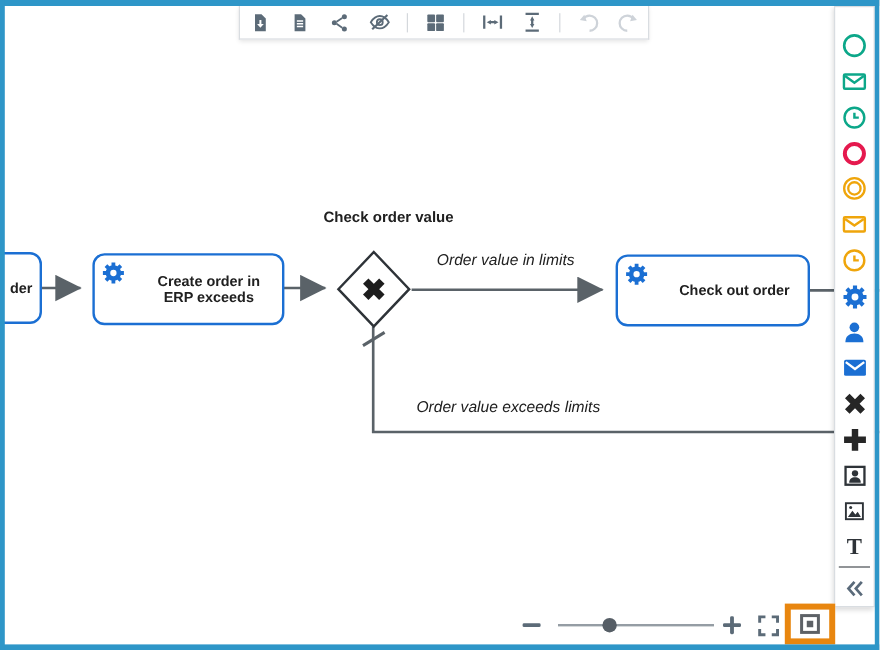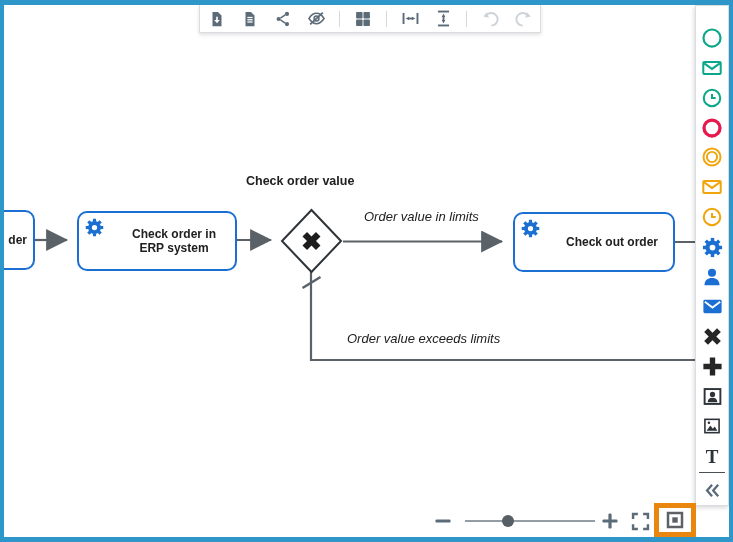--- a/index.html
+++ b/index.html
@@ -27,21 +27,21 @@
   .pal-divider{width:26px;height:0;border-top:1.5px solid #4a4f54;margin:1px 0 2px 0;}
   .pal-text-t{font-family:"Liberation Serif","DejaVu Serif",serif;font-weight:bold;font-size:19px;color:#2e3338;line-height:1;}
 
   
   .task{position:absolute;background:#fff;border:2.5px solid #1b6fd3;border-radius:10px;
         box-sizing:border-box;display:flex;align-items:center;color:#202020;font-weight:bold;
         font-size:12px;line-height:1.18;z-index:6;cursor:pointer;}
   .task .gear{position:absolute;top:4px;left:5px;color:#1b6fd3;}
   .task .tlabel{text-align:center;}
   .gw-label,.edge-label{position:absolute;z-index:6;color:#202020;}
-  .gw-label{font-weight:bold;font-size:12.5px;text-align:left;}
+  .gw-label{font-weight:bold;font-size:12.5px;text-align:right;}
   .edge-label{font-style:italic;font-size:13px;}
   .gateway{position:absolute;left:279px;top:208px;width:65px;height:66px;z-index:6;cursor:pointer;}
   svg.connectors{position:absolute;left:0;top:0;z-index:4;}
 
   
   .zc-btn{position:absolute;display:flex;align-items:center;justify-content:center;cursor:pointer;z-index:22;}
   .zc-track{position:absolute;left:465px;top:520px;width:130px;height:2.4px;background:#959da4;z-index:22;cursor:pointer;}
   .zc-handle{position:absolute;left:502px;top:515px;width:12px;height:12px;border-radius:50%;background:#565e66;z-index:23;cursor:pointer;}
   .zc-reset{position:absolute;left:654px;top:503px;width:42px;height:34px;background:#fff;
             border:5px solid #e8860f;box-sizing:border-box;display:flex;align-items:center;justify-content:center;z-index:22;cursor:pointer;}
@@ -82,21 +82,21 @@
               <path d="M12 18.5 V22"></path>
             <path d="M7.4 16.6 L4.9 19.1"></path>
               <path d="M5.5 12 H2"></path>
               <path d="M7.4 7.4 L4.9 4.9"></path>
             <path d="M12 5.5 V2"></path>
               <path d="M16.6 7.4 L19.1 4.9"></path>
           </g>
         </g>
       </svg>
     </span>
-    <div class="tlabel" style="margin-left:42px;width:106px;">Check order in ERP system</div>
+    <div class="tlabel" style="margin-left:42px;width:106px;">Create order in ERP exceeds</div>
   </div>
 
   <div class="gateway">
     <svg width="65" height="66" viewBox="0 0 65 66">
       <polygon points="32.5,2 62,33 32.5,64 3,33" fill="#ffffff" stroke="#2e3338" stroke-width="2"></polygon>
       <g transform="rotate(45 32.5 33)" fill="#1d1d1d">
         <rect x="23" y="29.8" width="19" height="6.4"></rect>
         <rect x="29.3" y="23.5" width="6.4" height="19"></rect>
       </g>
     </svg>

